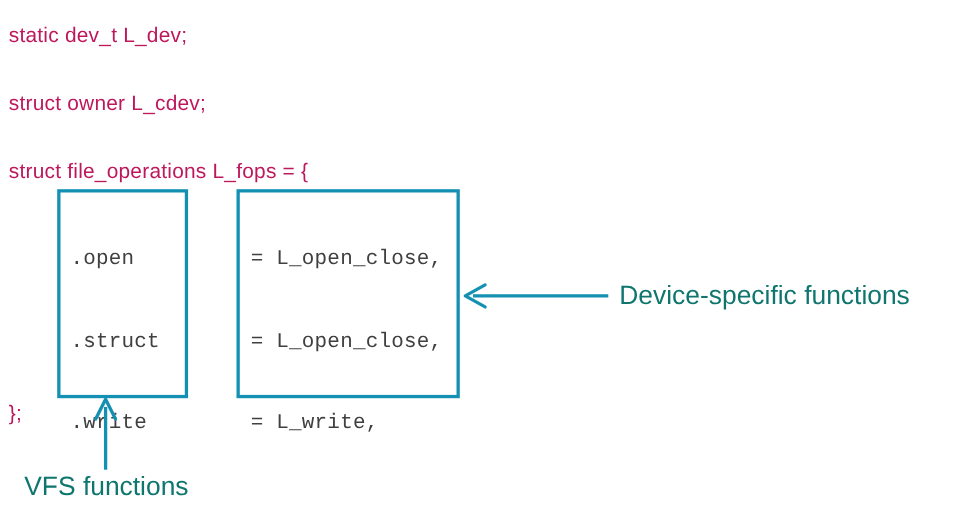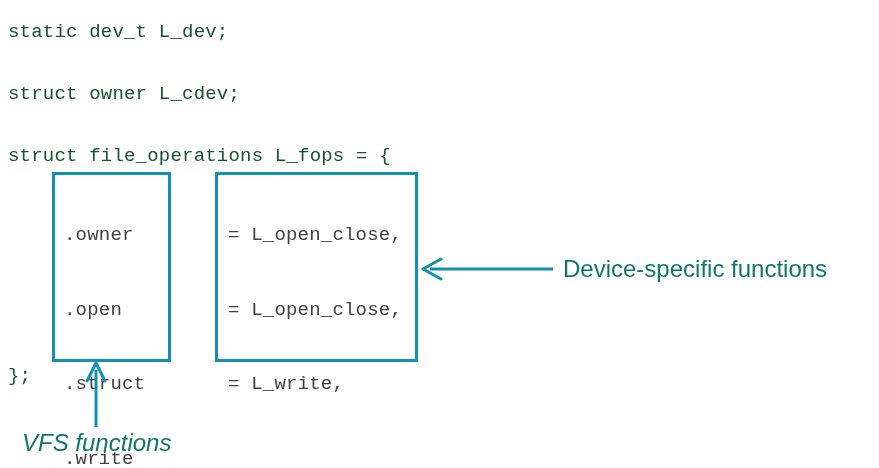--- a/index.html
+++ b/index.html
@@ -12,24 +12,24 @@
     width: 879px;
     height: 468px;
     background: #ffffff;
     overflow: hidden;
     font-family: "Liberation Sans", sans-serif;
   }
 
   
   .code {
     position: absolute;
-    font-family: Liberation Mono, monospace;
+    font-family: Liberation Sans, sans-serif;
     font-size: 19px;
     line-height: 19px;
-    color: #14532d;
+    color: #be185d;
     white-space: pre;
     letter-spacing: 0.2px;
   }
 
   .code-line-1 { left: 8px;  top: 23px; }
   .code-line-2 { left: 8px;  top: 85px; }
   .code-line-3 { left: 8px;  top: 147px; }
   .code-line-end { left: 8px; top: 367px; }
 
   
@@ -61,21 +61,21 @@
 
   
   .anno-label {
     position: absolute;
     font-family: "Liberation Sans", "DejaVu Sans", sans-serif;
     font-size: 24px;
     color: #0f766e;
     white-space: nowrap;
   }
   .label-device { left: 563px; top: 255px; }
-  .label-vfs    { left: 22px;  top: 429px; font-style: italic; }
+  .label-vfs    { left: 22px;  top: 429px; }
 
   
   .arrow-svg {
     position: absolute;
     left: 0;
     top: 0;
     width: 879px;
     height: 468px;
     pointer-events: none;
   }
@@ -91,21 +91,20 @@
 
   <div class="code code-line-3">struct file_operations L_fops = {</div>
 
   <div class="code code-line-end">};</div>
 
   <div class="tealbox box-vfs"></div>
 
   <div class="tealbox box-device"></div>
 
   <div class="field-col col-left">
-    <div class="row">.owner</div>
     <div class="row">.open</div>
     <div class="row">.struct</div>
     <div class="row">.write</div>
     
     
   </div>
 
   <div class="field-col col-right">
     <div class="row">= L_open_close,</div>
     <div class="row">= L_open_close,</div>

